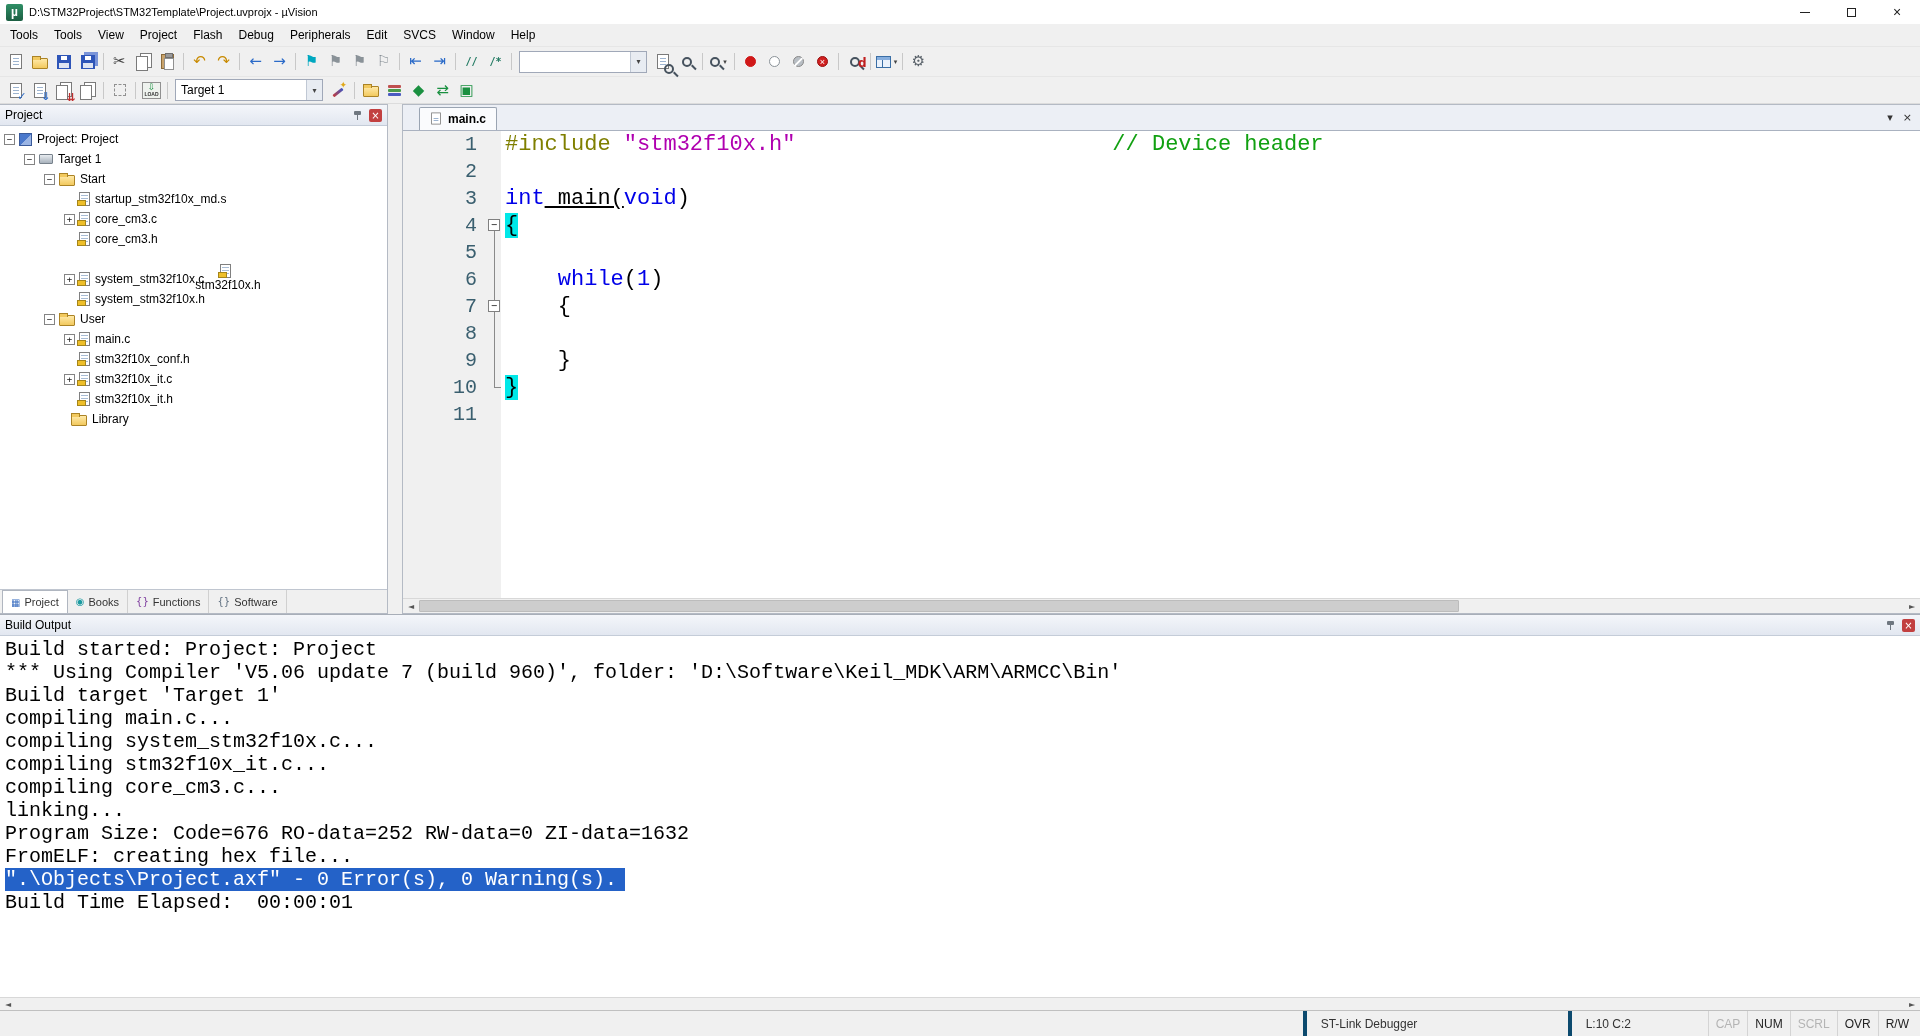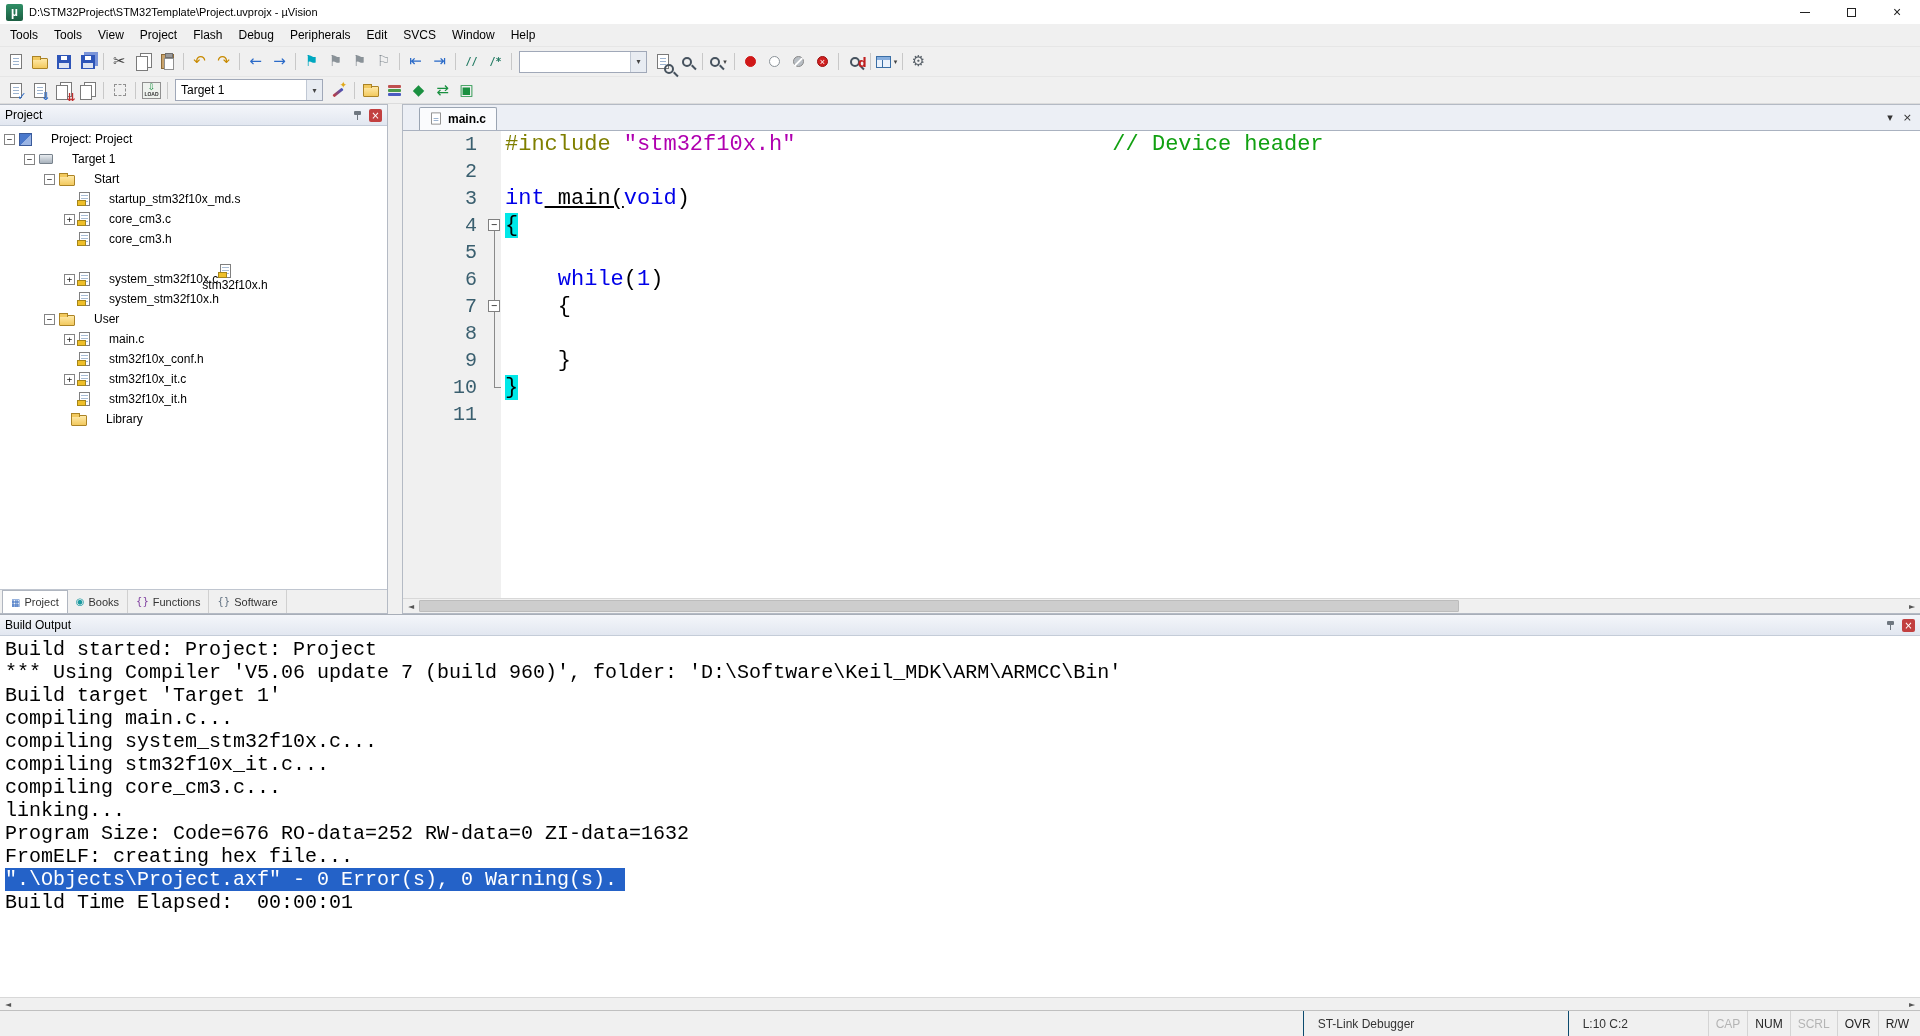--- a/index.html
+++ b/index.html
@@ -78,21 +78,21 @@
   .phbtns{display:flex;align-items:center;gap:5px}
   .closebox{width:13px;height:13px;background:#c24040;color:#fff;font-size:10px;line-height:13px;text-align:center;border-radius:2px;font-family:"DejaVu Sans",sans-serif}
   .ic-pin{width:12px;height:13px;position:relative;display:inline-block}
   .ic-pin::before{content:"";position:absolute;left:2px;top:2px;width:7px;height:4px;background:#6f7780;border-radius:1px}
   .ic-pin::after{content:"";position:absolute;left:5px;top:6px;width:1px;height:5px;background:#6f7780}
   .tree{flex:1;overflow:hidden;padding-top:3px}
   .trow{display:flex;align-items:center;height:20px;white-space:nowrap}
   .expbox{flex:0 0 11px;width:11px;height:11px;border:1px solid #848484;background:#fff;font:9px/9px "DejaVu Sans Mono",monospace;display:inline-flex;align-items:center;justify-content:center;color:#222;margin-right:4px}
   .expspace{flex:0 0 15px}
   .tic{flex:0 0 auto;display:inline-flex}
-  .tlabel{margin-left:19px;font-size:12px}
+  .tlabel{margin-left:5px;font-size:12px}
   .ic-ws{width:13px;height:13px;display:inline-block;background:linear-gradient(135deg,#4a78cc 0 50%,#9ab4e4 50% 100%);border:1px solid #3a5a9a}
   .ic-target{width:14px;height:10px;display:inline-block;background:linear-gradient(#e8ecf0,#a8b2bc);border:1px solid #78828c;border-radius:1px}
   .ic-file{width:11px;height:14px;background:#fff;border:1px solid #808080;display:inline-block;position:relative}
   .ic-file::before{content:"";position:absolute;left:1px;right:1px;top:2px;height:7px;background:repeating-linear-gradient(to bottom,#a8bcd4 0 1px,transparent 1px 3px)}
   .ic-file::after{content:"";position:absolute;left:-3px;bottom:-1px;width:7px;height:4px;background:#eebf2a;border:1px solid #a5851a}
   .ptabs{height:24px;border-top:1px solid #c0c6d0;background:#f0f0f0;display:flex;align-items:stretch;padding-left:2px;flex:0 0 auto}
   .ptab{display:flex;align-items:center;gap:4px;padding:0 8px;font-size:11px;color:#333;border-right:1px solid #d0d0d0}
   .ptab.active{background:#fff;border:1px solid #b0b6c0;border-bottom:none}
   .ptic{font-size:10px;font-family:"DejaVu Sans",sans-serif}
   .splitter{flex:0 0 14px;background:#f0f0f0}
@@ -121,21 +121,21 @@
 
   
   .buildpanel{flex:0 0 396px;display:flex;flex-direction:column;border-top:1px solid #a8aeb8;background:#fff;min-height:0}
   .output{flex:1;font-family:"Liberation Mono",monospace;font-size:20px;padding:2px 0 0 5px;overflow:hidden;white-space:pre}
   .oline{height:23px;line-height:23px}
   .oline .hl{color:#fff;padding-right:8px;display:inline-block}
 
   
   .statusbar{flex:0 0 26px;background:#f0f0f0;border-top:1px solid #c0c0c0;display:flex;align-items:stretch;font-size:12px;color:#333}
   .sspacer{flex:1}
-  .scell{display:flex;align-items:center;padding:0 14px;border-left:1px solid #0c4a6e}
+  .scell{display:flex;align-items:center;padding:0 14px;border-left:4px solid #0c4a6e}
   .scell.dbg{width:265px}
   .scell.pos{width:140px}
   .sflags{display:flex;align-items:stretch;margin-right:4px}
   .sflag{padding:0 7px;color:#b4b4b4;border-left:1px solid #d4d4d4;display:flex;align-items:center}
   .sflag.on{color:#222}
 </style>
 </head>
 <body>
 
 <div class="window">

